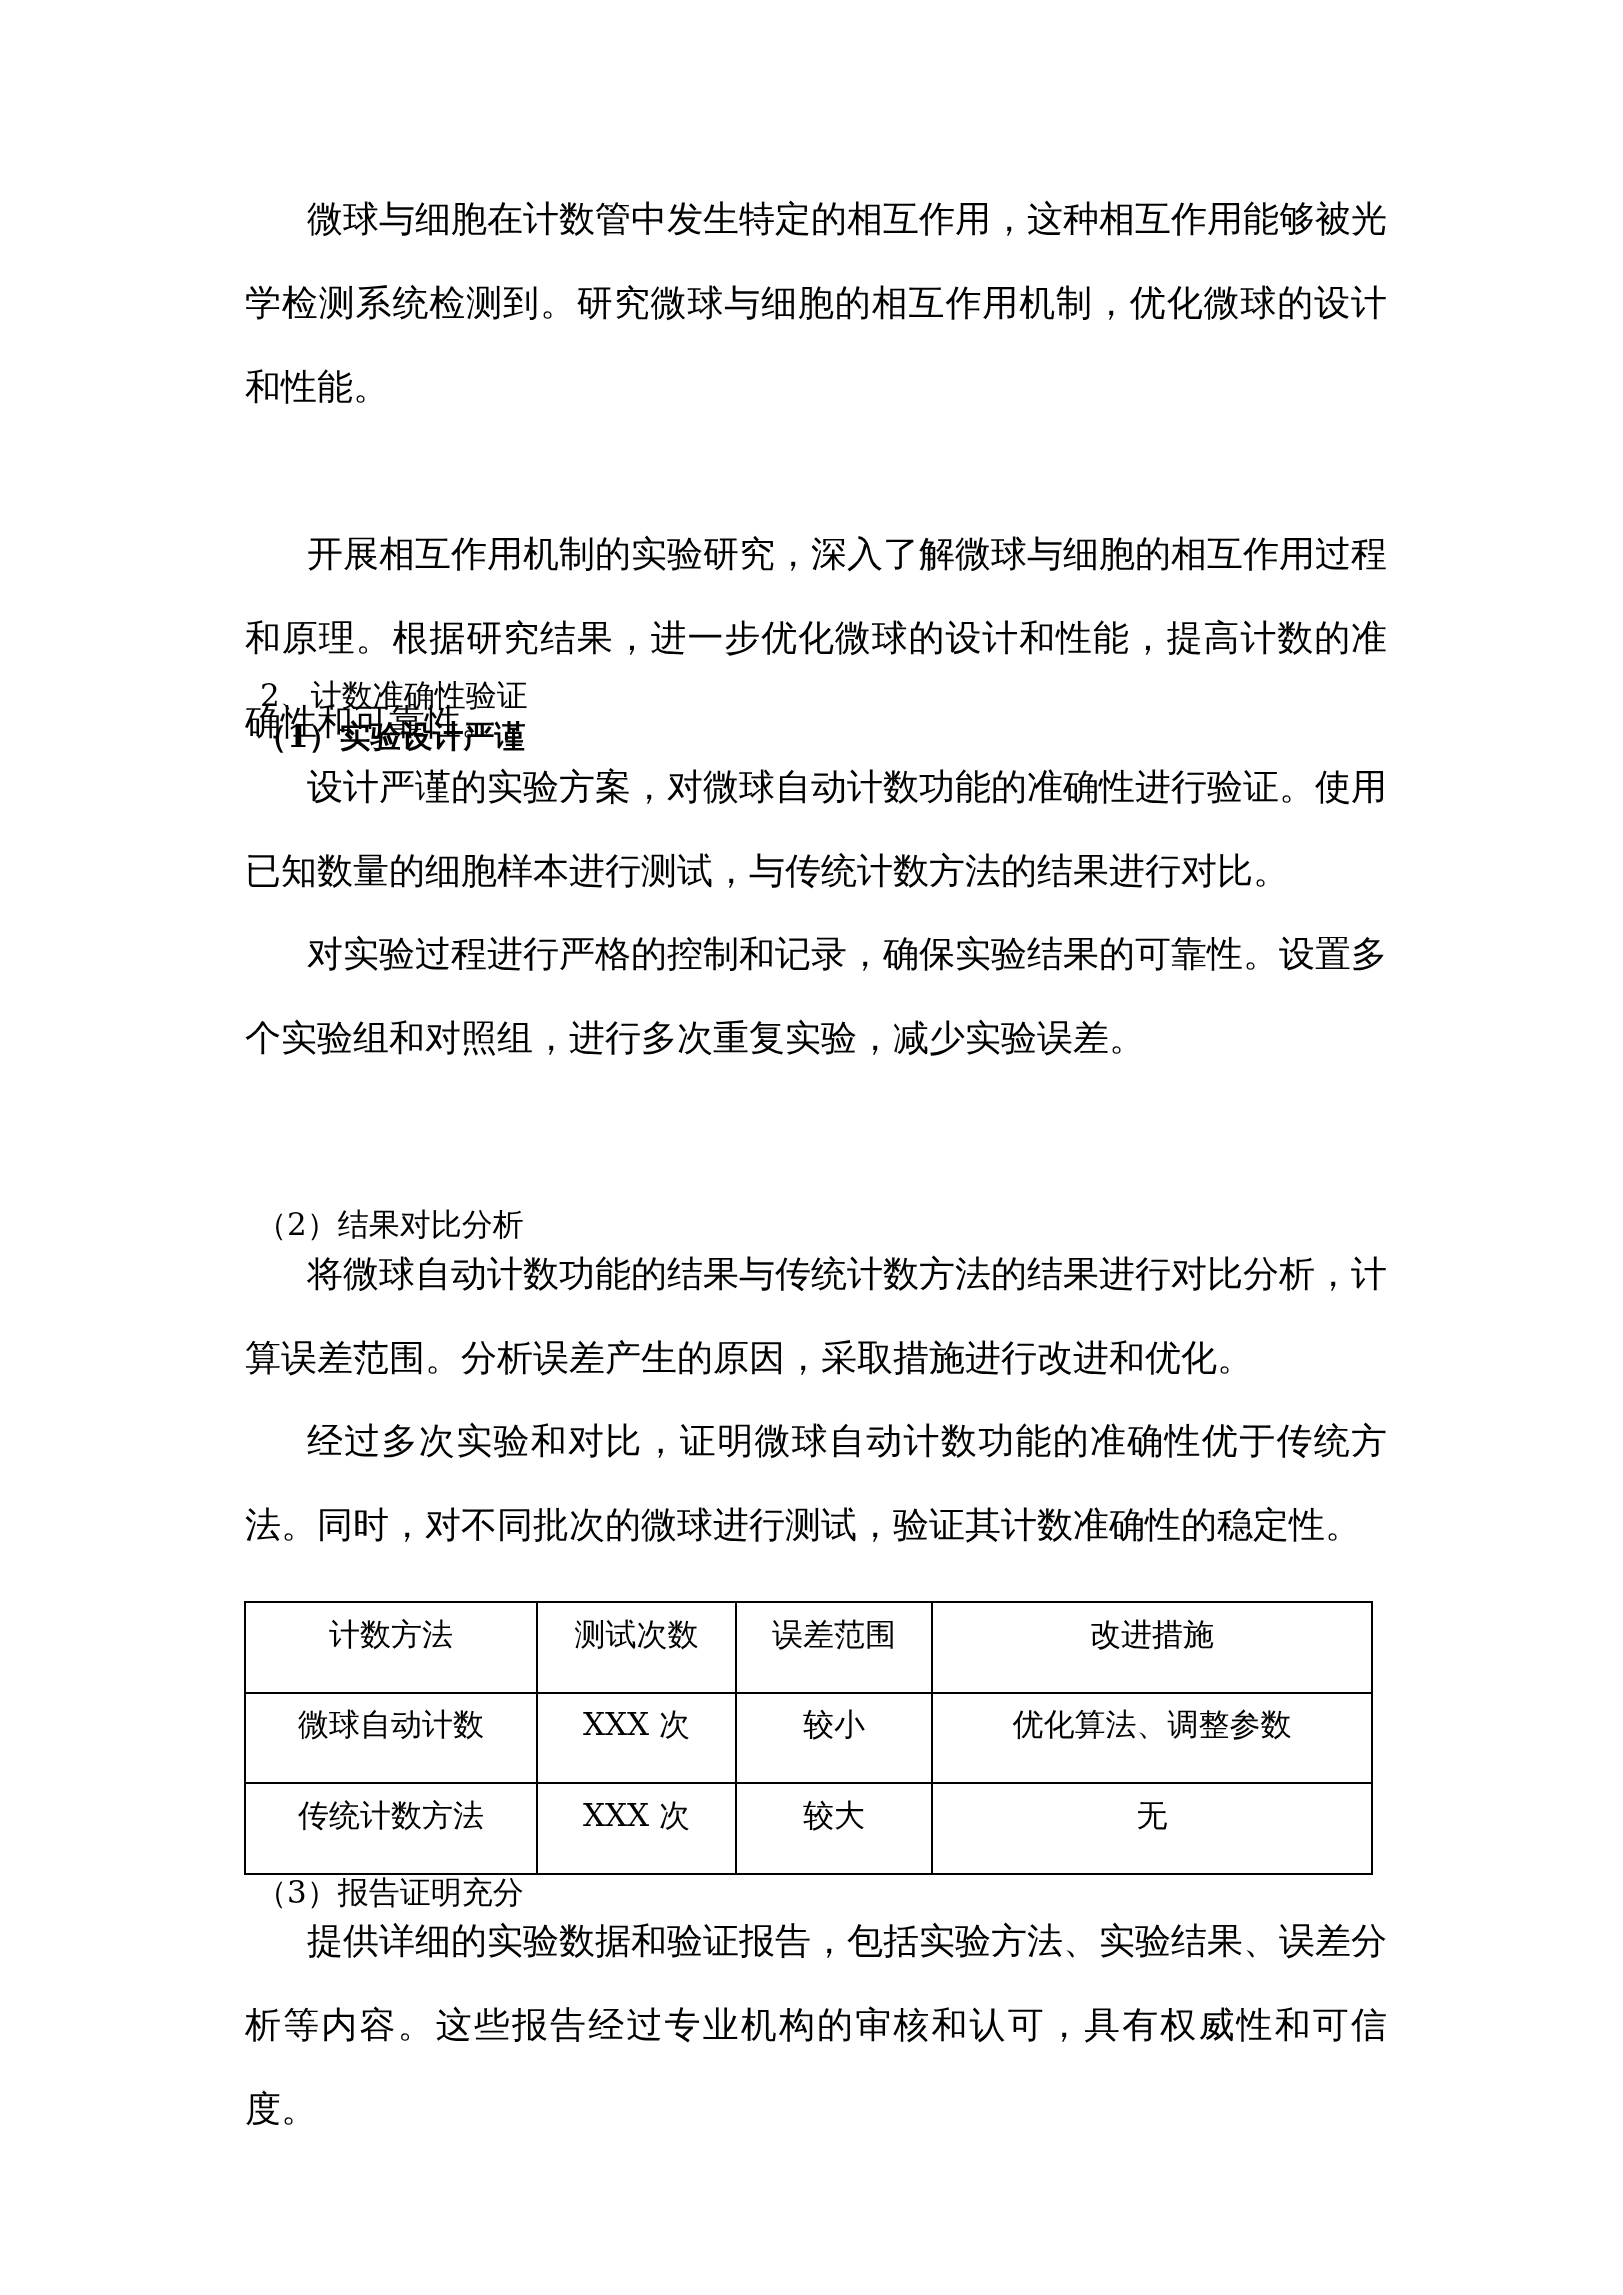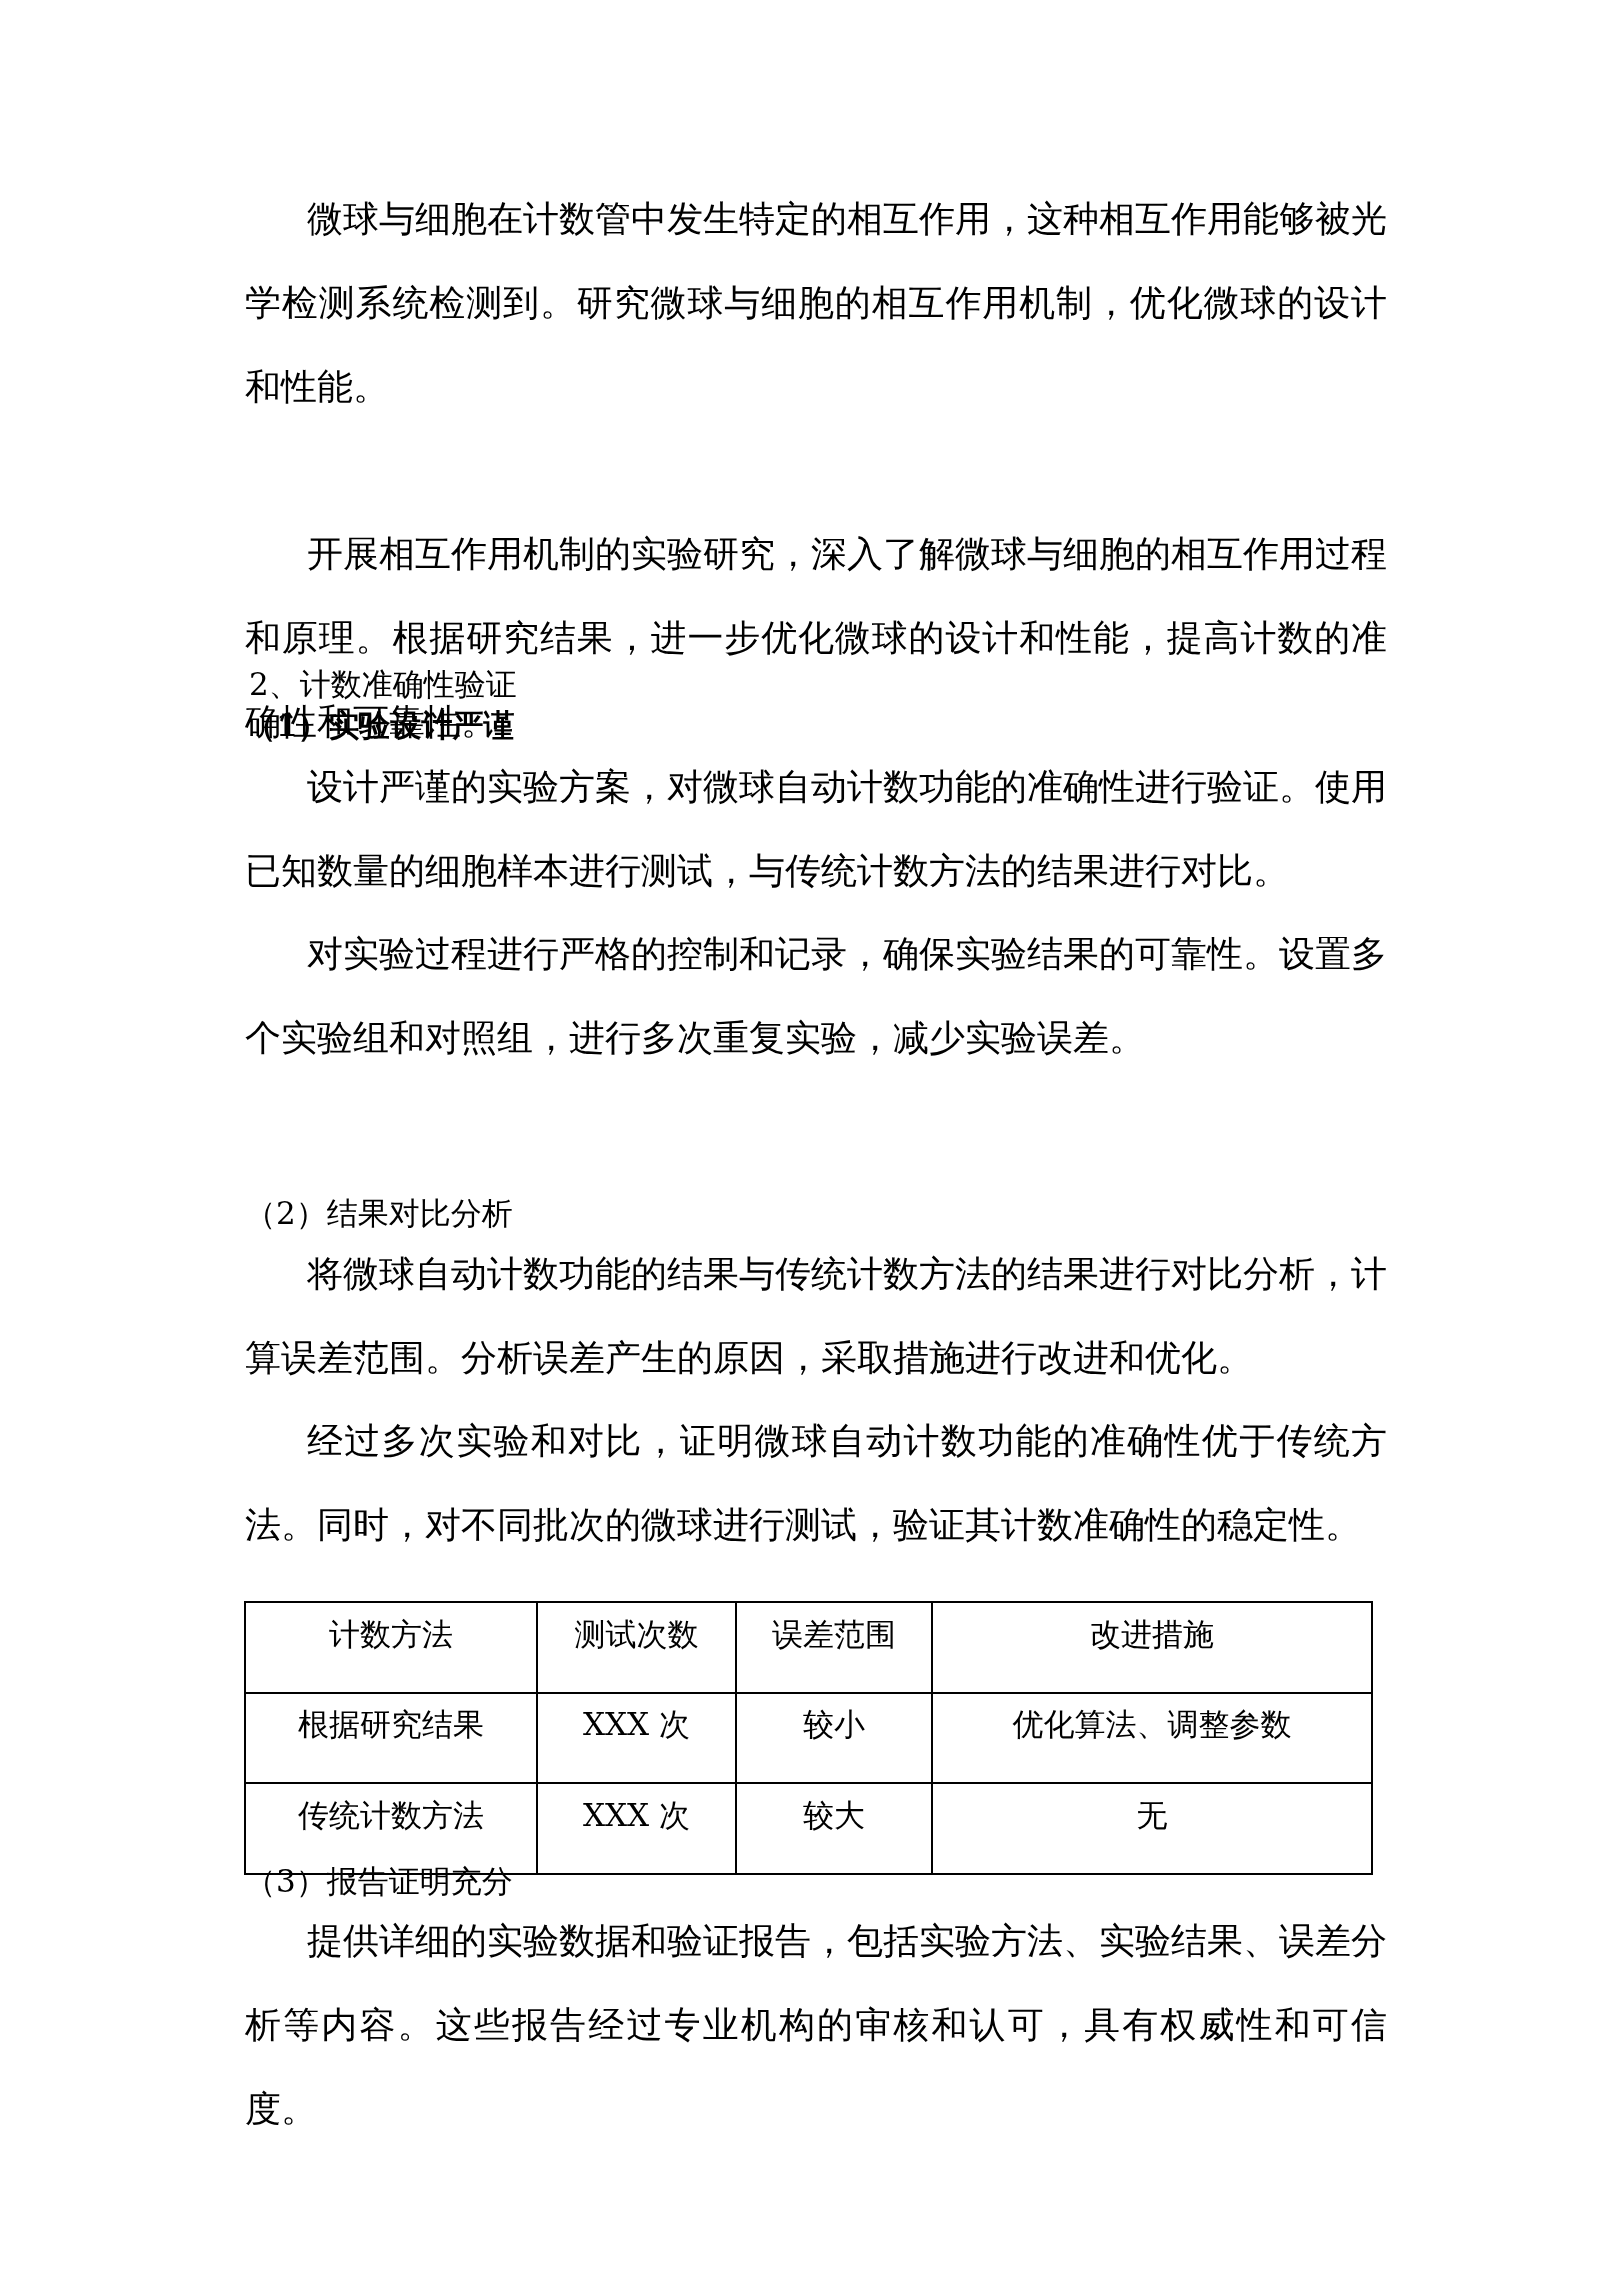--- a/index.html
+++ b/index.html
@@ -9,21 +9,21 @@
     color: #000000;
   }
   .page { position: absolute; left: 0; top: 0; width: 1623px; height: 2295px; }
   .p {
     position: absolute; left: 245px; width: 1142px;
     font-size: 36px; line-height: 84px; margin: 0;
     text-align: justify; text-justify: inter-character;
   }
   .p .first { text-indent: 62px; display: block; }
   .h {
-    position: absolute; left: 245px; font-size: 31px; line-height: 39px; margin: 4px;
+    position: absolute; left: 245px; font-size: 31px; line-height: 39px; margin: 15px;
   }
   .sub { left: 241px; }
   table.results {
     position: absolute; left: 244px; top: 1601px;
     width: 1127px; border-collapse: collapse; table-layout: fixed;
     font-size: 31px;
   }
   table.results td, table.results th {
     border: 2px solid #000; height: 77px; text-align: center;
     vertical-align: top; padding-top: 10.5px; font-weight: normal;
@@ -71,21 +71,21 @@
         <col class="c4">
       </colgroup>
     <tbody>
         <tr>
       <th>计数方法</th>
       <th>测试次数</th>
       <th>误差范围</th>
       <th>改进措施</th>
     </tr>
     <tr>
-      <td>根据研究结果</td>
+      <td>微球自动计数</td>
       <td>XXX 次</td>
       <td>较小</td>
       <td>优化算法、调整参数</td>
     </tr>
     <tr>
       <td>传统计数方法</td>
       <td>XXX 次</td>
       <td>较大</td>
       <td>无</td>
     </tr>

